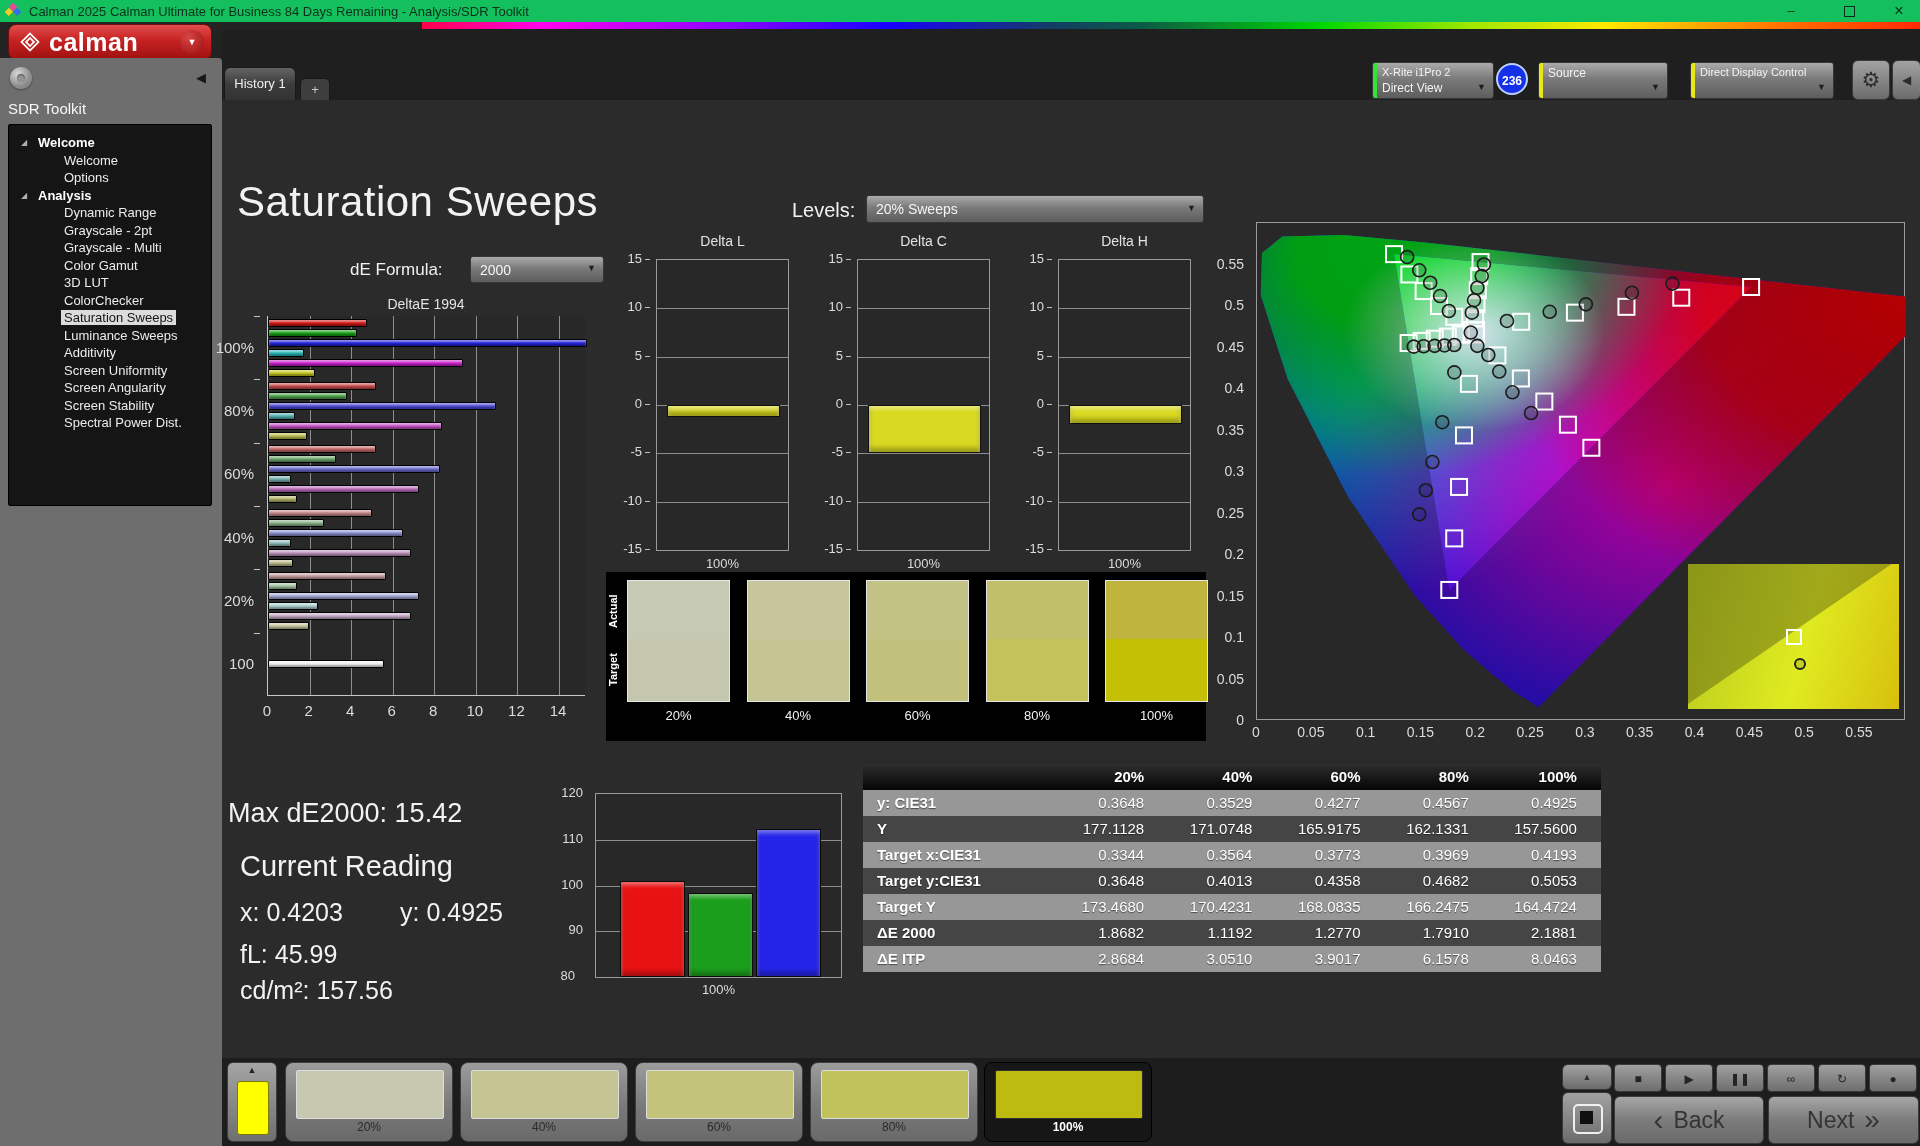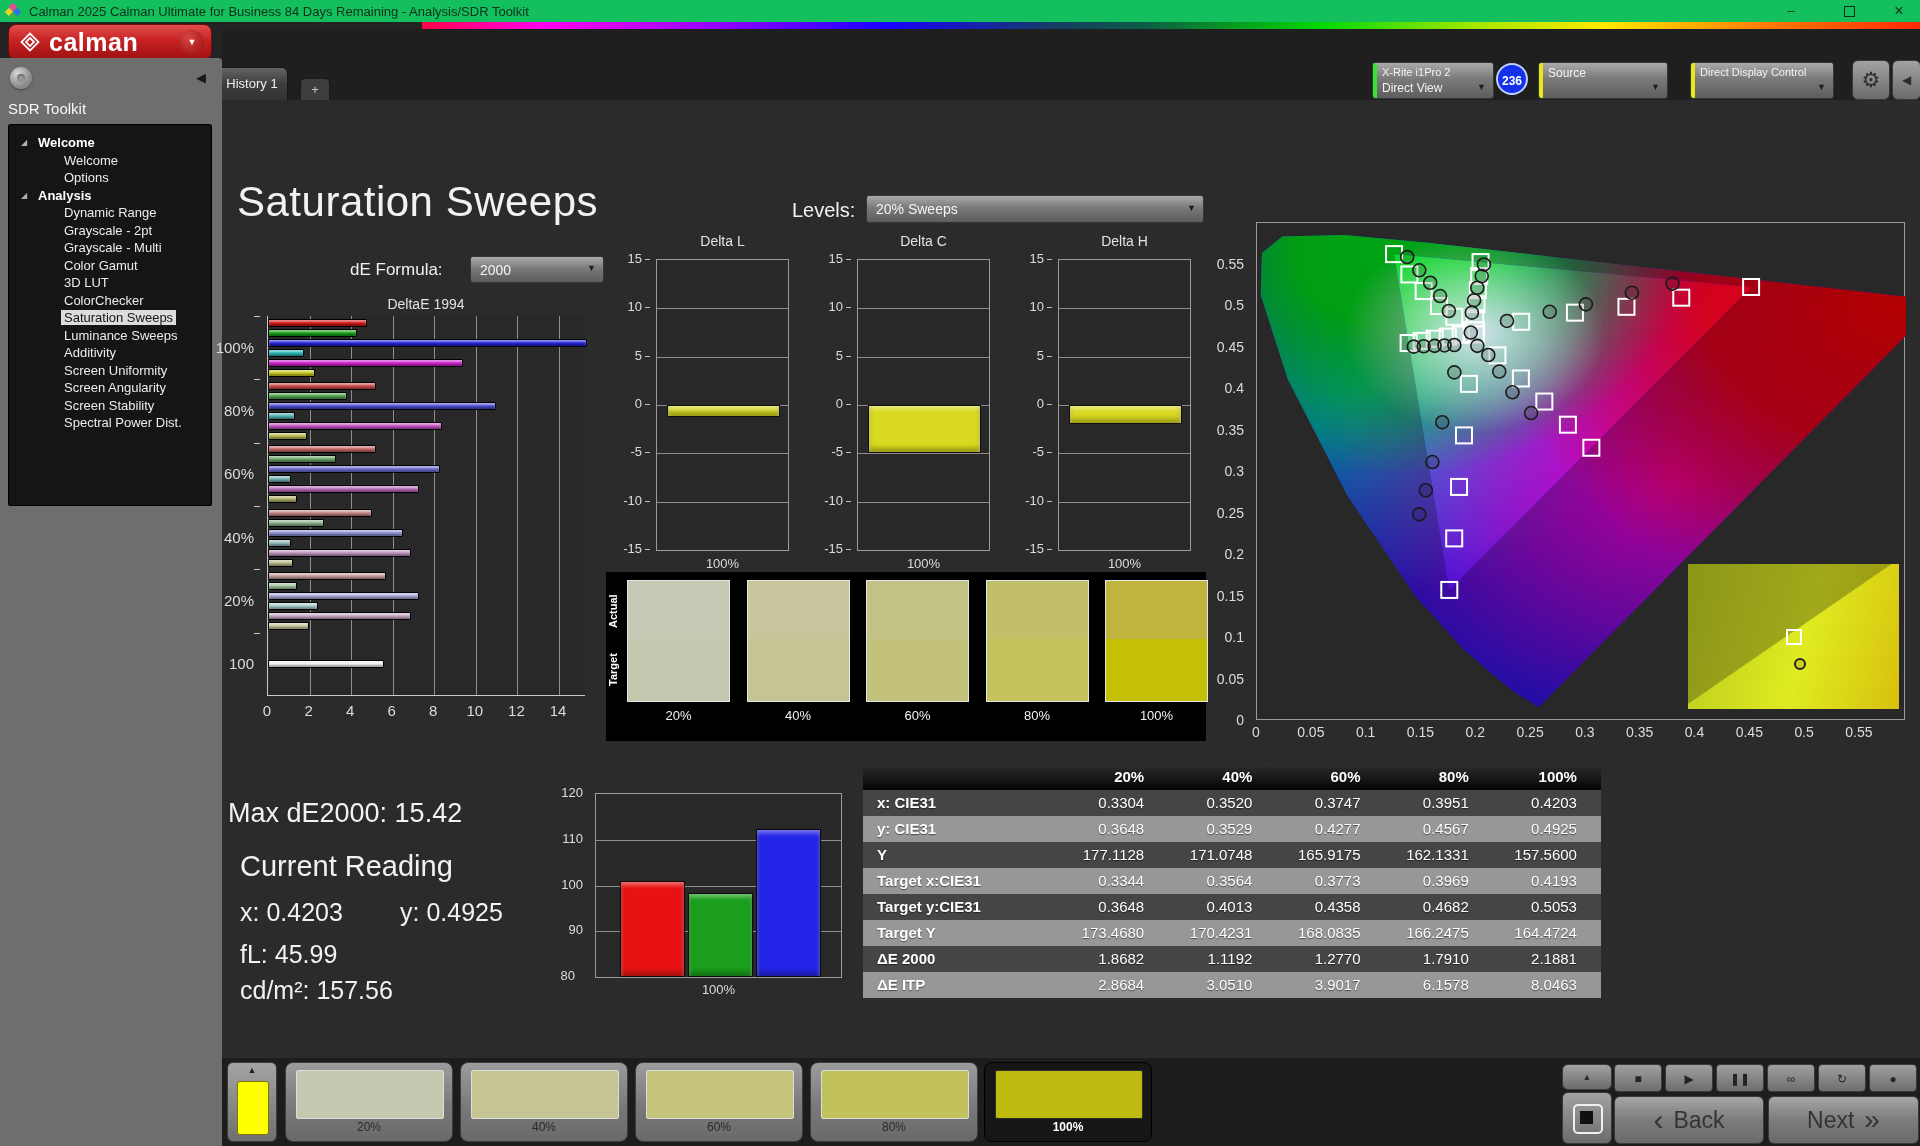--- a/index.html
+++ b/index.html
@@ -124,21 +124,21 @@
           <rect x="10.2" y="10.2" width="5.6" height="5.6" transform="rotate(45 13 13)"></rect>
         </g>
       </svg>
       <span class="calman-text">calman</span>
       <span class="calman-dd">▼</span>
     </div>
   </div>
   <div class="rainbow"></div>
 
   <div class="topstrip"></div>
-  <div class="tab" style="left:216px;top:67px;width:70px;height:32px;line-height:32px;font-size:13px;border-radius:6px 6px 0 0;">History 1</div>
+  <div class="tab" style="left:224px;top:67px;width:70px;height:32px;line-height:32px;font-size:13px;border-radius:6px 6px 0 0;">History 1</div>
   <div class="tab" style="left:300px;top:78px;width:28px;height:21px;line-height:21px;font-size:13px;border-radius:5px 5px 0 0;color:#c6c6c6;background:#3e3e3e;">+</div>
 
   <div class="dd" style="left:1372px;top:62px;width:122px;height:37px;">
     <span class="stripe" style="background:#35e235"></span>
     <div style="position:absolute;left:9px;top:3px;font-size:11px;">X-Rite i1Pro 2</div>
     <div style="position:absolute;left:9px;top:18px;font-size:12px;">Direct View</div>
     <span class="arr">▼</span>
   </div>
   <div class="badge" style="left:1496px;top:63px;">236</div>
   <div class="dd" style="left:1538px;top:62px;width:130px;height:37px;">
@@ -562,28 +562,20 @@
 
   <div class="tbl" id="tbl">
       <div class="trow thead">
         <div></div>
         <div>20%</div>
         <div>40%</div>
         <div>60%</div>
         <div>80%</div>
         <div>100%</div>
       </div>
-      <div class="trow rdark">
-        <div>x: CIE31</div>
-        <div>0.3304</div>
-        <div>0.3520</div>
-        <div>0.3747</div>
-        <div>0.3951</div>
-        <div>0.4203</div>
-      </div>
       <div class="trow rlight">
         <div>y: CIE31</div>
         <div>0.3648</div>
         <div>0.3529</div>
         <div>0.4277</div>
         <div>0.4567</div>
         <div>0.4925</div>
       </div>
       <div class="trow rdark">
         <div>Y</div>

